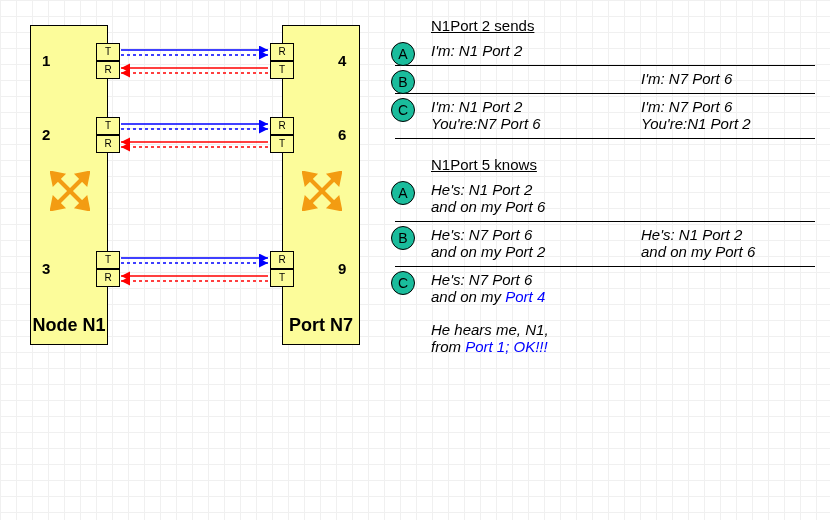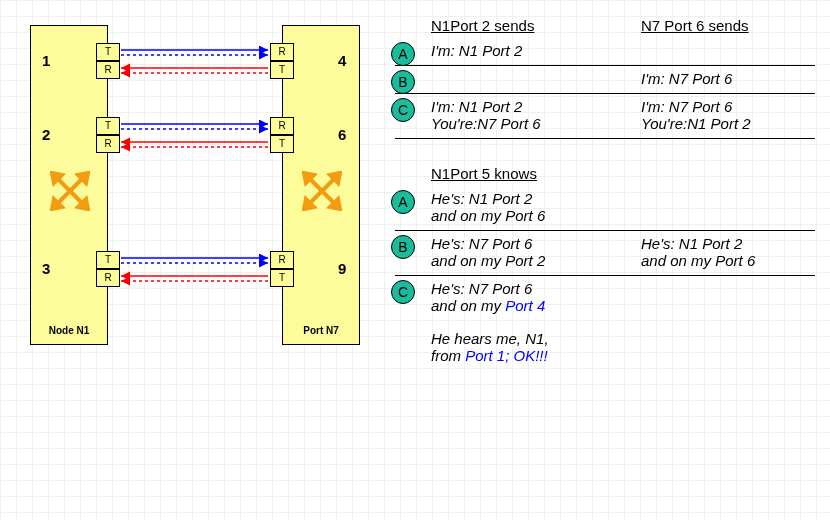--- a/index.html
+++ b/index.html
@@ -33,21 +33,21 @@
     top: 0;
   }
   .node-left { left: 20px; }
   .node-right { left: 272px; }
   .node-label {
     position: absolute;
     bottom: 8px;
     width: 100%;
     text-align: center;
     font-weight: bold;
-    font-size: 10px;
+    font-size: 18px;
   }
   .port-stack {
     position: absolute;
     width: 24px;
     height: 36px;
   }
   .port-block {
     width: 24px;
     height: 18px;
     background: #fcfc9a;
@@ -76,21 +76,21 @@
     height: 40px;
   }
   .table-area {
     position: absolute;
     left: 395px;
     top: 15px;
     width: 420px;
     font-style: italic;
     font-size: 15px;
   }
-  .table-block { width: 100%; margin-bottom: 24px; }
+  .table-block { width: 100%; margin-bottom: 15px; }
   .thead-row { display: flex; }
   .thead-row .hcell {
     flex: 1;
     padding: 2px 8px 4px 36px;
     font-style: normal;
     text-decoration: underline;
     font-size: 15px;
   }
   .trow {
     display: flex;
@@ -213,21 +213,20 @@
     <line x1="111" y1="238" x2="258" y2="238" stroke="#0000ff" stroke-width="1.5" stroke-dasharray="3,3" marker-end="url(#ab)"></line>
     <line x1="258" y1="251" x2="111" y2="251" stroke="#ff0000" stroke-width="1.5" marker-end="url(#ar)"></line>
     <line x1="258" y1="256" x2="111" y2="256" stroke="#ff0000" stroke-width="1.5" stroke-dasharray="3,3" marker-end="url(#ar)"></line>
   </svg>
 </div>
 
 <div class="table-area">
   <div class="table-block">
     <div class="thead-row">
       <div class="hcell">N1Port 2 sends</div>
-      <div class="hcell">N7 Port 6 sends</div>
     </div>
     <div class="trow">
       <div class="badge">A</div>
       <div class="cell">I'm: N1 Port 2</div>
       <div class="cell"></div>
     </div>
     <div class="trow">
       <div class="badge">B</div>
       <div class="cell"></div>
       <div class="cell">I'm: N7 Port 6</div>

